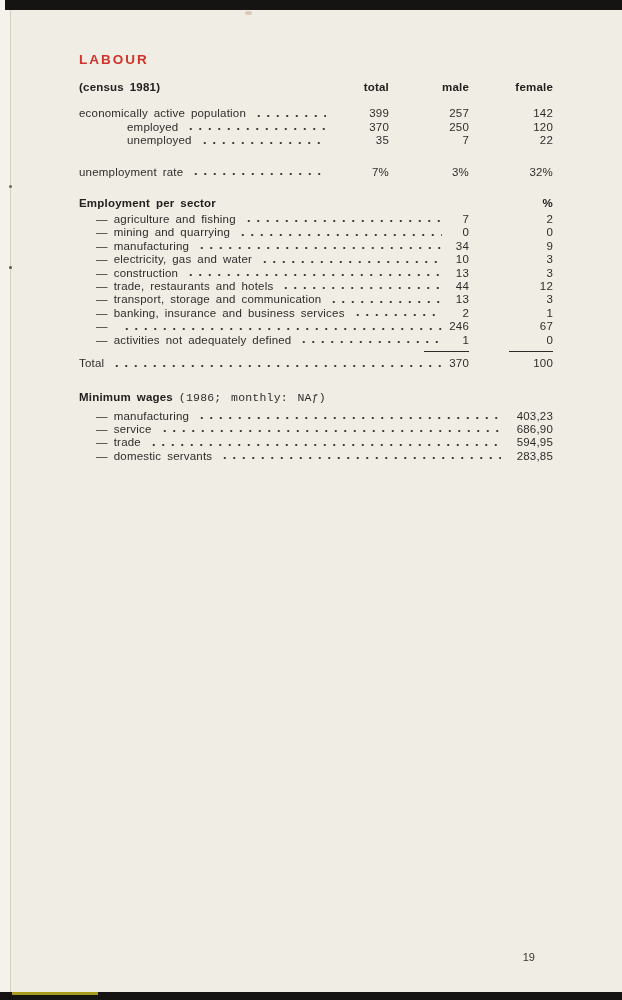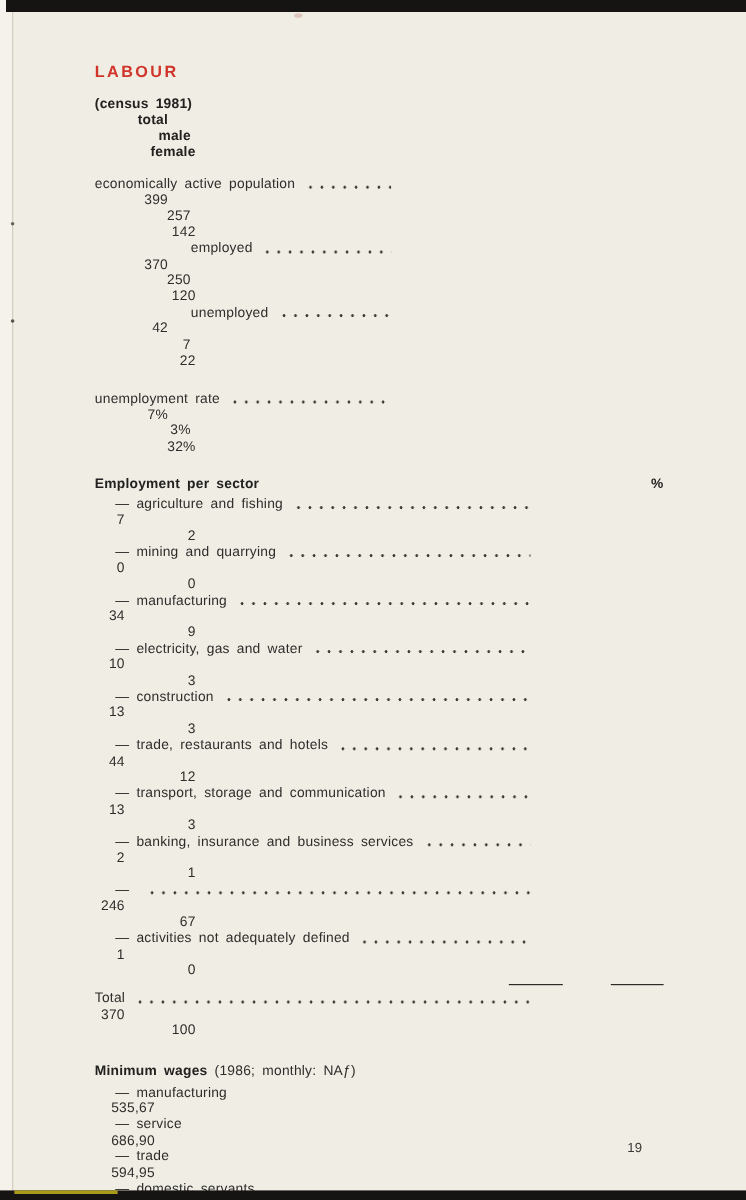--- a/index.html
+++ b/index.html
@@ -17,31 +17,31 @@
   .edge-strip{position:absolute;left:0;top:10px;width:10px;height:982px;background:#f4f2ea;}
   .crease{position:absolute;left:10px;top:10px;width:1px;height:982px;background:#d2cec1;}
   .speck{position:absolute;border-radius:50%;}
   .speck-a{left:9px;top:185px;width:3px;height:3px;background:#6b6658;}
   .speck-b{left:9px;top:266px;width:3px;height:3px;background:#57524a;}
   .smudge{left:245px;top:11px;width:7px;height:4px;background:rgba(205,150,140,.45);}
 
   .content{position:absolute;left:79px;top:53px;width:474px;font-size:11.5px;letter-spacing:.2px;word-spacing:2.5px;}
   .title{font-size:13.5px;font-weight:700;letter-spacing:2px;color:#d0342a;line-height:13px;}
 
-  .row{display:flex;line-height:13.4px;align-items:baseline;flex-direction:column;}
+  .row{display:flex;line-height:13.4px;align-items:baseline;}
   .cell{white-space:nowrap;}
   .num{text-align:right;font-variant-numeric:tabular-nums;}
   .bold{font-weight:700;color:#232120;}
 
   
   .c-label{width:249px;display:flex;overflow:hidden;}
   .c-total{width:61px;}
   .c-male{width:80px;}
   .c-female{width:84px;}
-  .indent{margin-left:80px;}
+  .indent{margin-left:48px;}
 
   
   .s-label{width:365px;display:flex;overflow:hidden;}
   .s-count{width:25px;}
   .s-pct{width:84px;}
   .dash{margin-left:17px;margin-right:6px;}
 
   
   .w-label{flex:1;display:flex;overflow:hidden;}
   .w-value{width:50px;}
@@ -56,21 +56,21 @@
   .unemp-row{margin-top:18px;}
   .emp-heading{margin-top:18px;display:flex;text-align:right;}
   .emp-heading .spacer{flex:1;}
   .sector-body{margin-top:4px;}
   .rule-row{position:relative;height:3px;margin-top:4px;}
   .rule{position:absolute;top:0;border-top:1.6px solid #2b2a27;}
   .rule-count{right:84px;width:45px;}
   .rule-pct{right:0;width:44px;}
   .total-row{margin-top:3px;}
   .wages-heading{margin-top:20px;}
-  .wages-heading .suffix{font-weight:400;color:#2f2d2b;}
+  .wages-heading .suffix{font-weight:400;color:#2f2d2b;font-family:Liberation Mono, monospace;}
   .wages-body{margin-top:6px;}
 
   .page-number{position:absolute;right:87px;top:951px;font-size:11px;color:#3a3835;}
 </style>
 </head>
 <body>
 
 <div class="bar-top"></div>
 <div class="corner-sliver"></div>
 <div class="edge-strip"></div>
@@ -107,21 +107,21 @@
       </div>
       <div class="cell c-total num">370</div>
       <div class="cell c-male num">250</div>
       <div class="cell c-female num">120</div>
     </div>
     <div class="row">
       <div class="cell c-label">
         <span class="indent">unemployed</span>
         <span class="leader"></span>
       </div>
-      <div class="cell c-total num">42</div>
+      <div class="cell c-total num">35</div>
       <div class="cell c-male num">7</div>
       <div class="cell c-female num">22</div>
     </div>
   </div>
 
   <div class="row unemp-row">
     <div class="cell c-label">
       <span>unemployment rate</span>
       <span class="leader"></span>
     </div>
@@ -247,21 +247,21 @@
     <span class="suffix">(1986; monthly: NAƒ)</span>
   </div>
 
   <div class="wages-body">
     <div class="row">
       <div class="cell w-label">
         <span class="dash">—</span>
         <span>manufacturing</span>
         <span class="leader"></span>
       </div>
-      <div class="cell w-value num">535,67</div>
+      <div class="cell w-value num">403,23</div>
     </div>
     <div class="row">
       <div class="cell w-label">
         <span class="dash">—</span>
         <span>service</span>
         <span class="leader"></span>
       </div>
       <div class="cell w-value num">686,90</div>
     </div>
     <div class="row">

